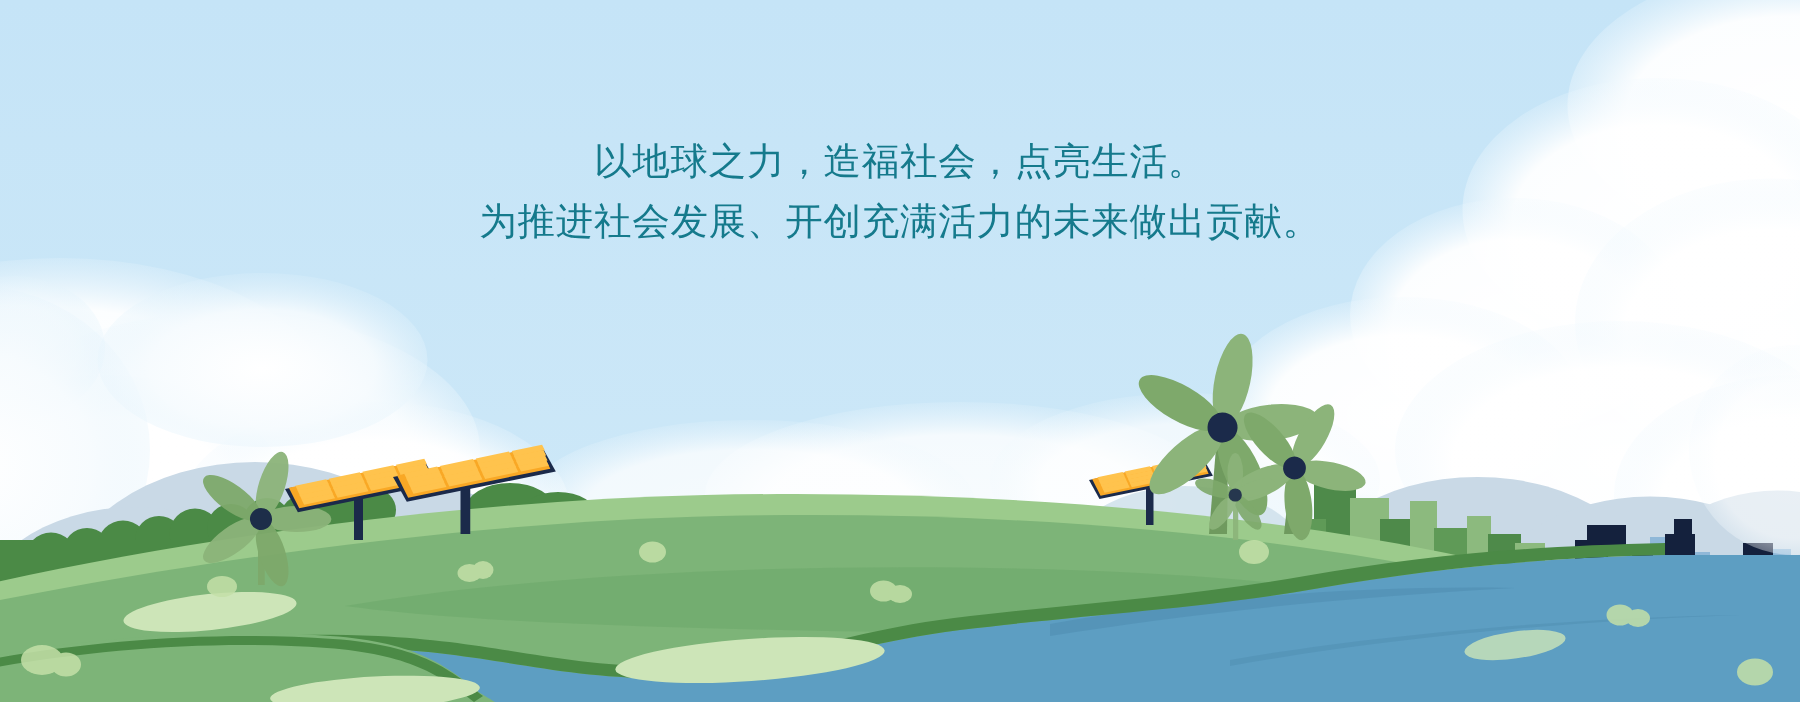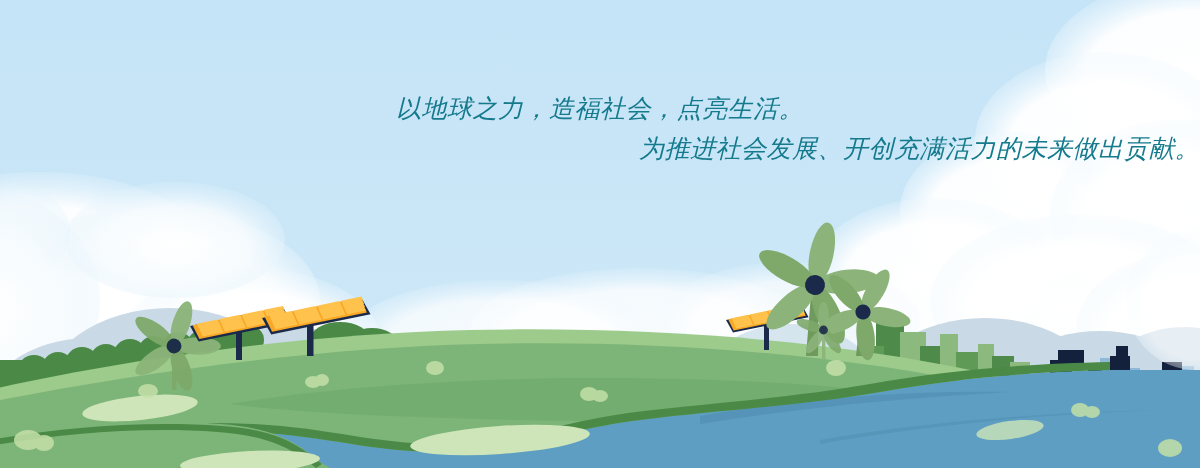--- a/index.html
+++ b/index.html
@@ -6,21 +6,20 @@
   html, body {
     width:1200px; height:468px;
     overflow:hidden;
     font-family:"Liberation Sans","DejaVu Sans",sans-serif;
   }
   #banner {
     position:relative;
     width:1200px; height:468px;
     background:#c5e4f7;
     overflow:hidden;
-    font-style:italic;
   }
   #scene { position:absolute; inset:0; width:1200px; height:468px; display:block; }
   #tagline {
     position:absolute;
     left:0; right:0; top:88px;
     text-align:center;
     z-index:5;
     pointer-events:none;
   }
   #tagline .line {
@@ -312,16 +311,16 @@
       <g transform="translate(823.5,330) scale(0.55)">
         <use href="#rotor5" transform="rotate(0)"></use>
       </g>
     </g>
 
     <ellipse cx="1196" cy="300" rx="70" ry="70" fill="url(#softCloud)" opacity="0.6"></ellipse>
   </svg>
 
   <div id="tagline">
     <span class="line" style="color: rgb(21, 122, 140);">以地球之力，造福社会，点亮生活。</span>
-    <span class="line" style="color: rgb(21, 122, 140); text-align: right;">为推进社会发展、开创充满活力的未来做出贡献。</span>
+    <span class="line" style="color: rgb(21, 122, 140);">为推进社会发展、开创充满活力的未来做出贡献。</span>
   </div>
 
 </div>
 
 </body></html>

